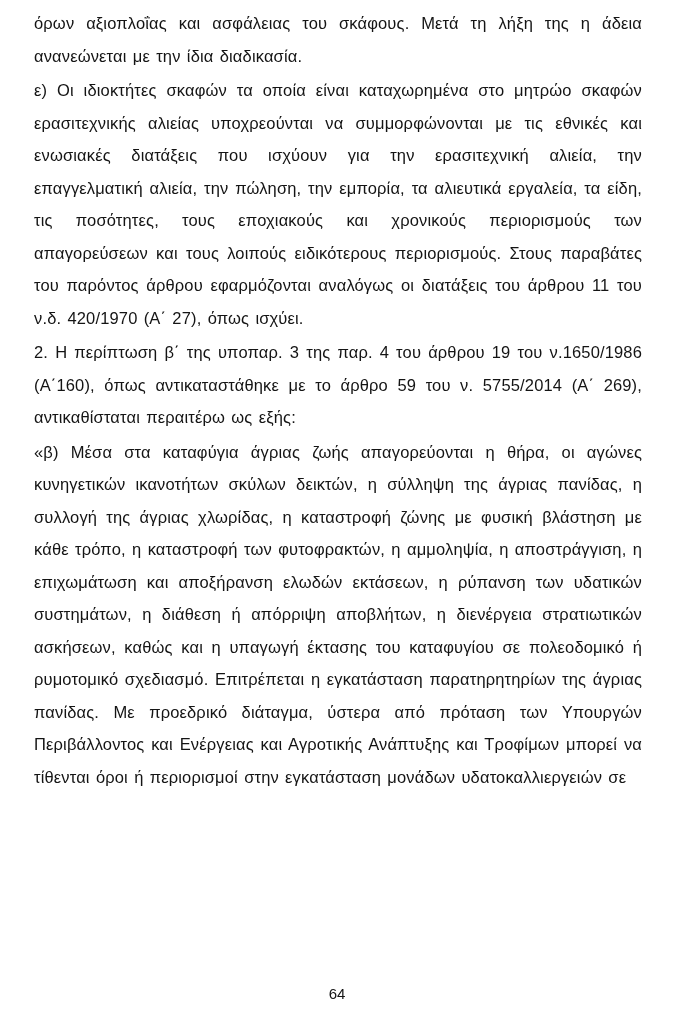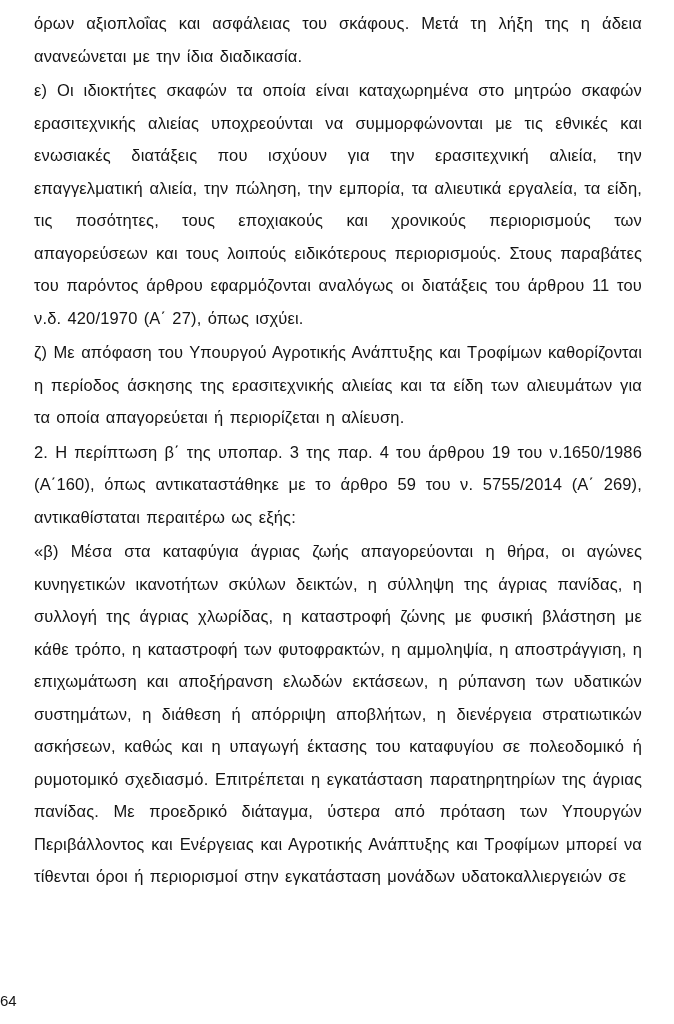--- a/index.html
+++ b/index.html
@@ -24,29 +24,29 @@
     text-align: justify;
     text-align-last: left;
     line-height: 32.5px;
     letter-spacing: 0.15px;
     word-spacing: 1.5px;
   }
   .page-number {
     position: absolute;
     left: 0;
     right: 0;
-    bottom: 16px;
+    bottom: 23px;
+    text-align: center;
     font-size: 15px;
     line-height: 1;
     color: #141414;
   }
 </style>
 </head>
 <body>
 
 <div class="page">
   <p class="para">όρων αξιοπλοΐας και ασφάλειας του σκάφους. Μετά τη λήξη της η άδεια ανανεώνεται με την ίδια διαδικασία.</p>
   <p class="para">ε) Οι ιδιοκτήτες σκαφών τα οποία είναι καταχωρημένα στο μητρώο σκαφών ερασιτεχνικής αλιείας υποχρεούνται να συμμορφώνονται με τις εθνικές και ενωσιακές διατάξεις που ισχύουν για την ερασιτεχνική αλιεία, την επαγγελματική αλιεία, την πώληση, την εμπορία, τα αλιευτικά εργαλεία, τα είδη, τις ποσότητες, τους εποχιακούς και χρονικούς περιορισμούς των απαγορεύσεων και τους λοιπούς ειδικότερους περιορισμούς. Στους παραβάτες του παρόντος άρθρου εφαρμόζονται αναλόγως οι διατάξεις του άρθρου 11 του ν.δ. 420/1970 (Α΄ 27), όπως ισχύει.</p>
-  <p class="para">ζ) Με απόφαση του Υπουργού Αγροτικής Ανάπτυξης και Τροφίμων καθορίζονται η περίοδος άσκησης της ερασιτεχνικής αλιείας και τα είδη των αλιευμάτων για τα οποία απαγορεύεται ή περιορίζεται η αλίευση.</p>
   <p class="para">2. Η περίπτωση β΄ της υποπαρ. 3 της παρ. 4 του άρθρου 19 του ν.1650/1986 (Α΄160), όπως αντικαταστάθηκε με το άρθρο 59 του ν. 5755/2014 (Α΄ 269), αντικαθίσταται περαιτέρω ως εξής:</p>
   <p class="para">«β) Μέσα στα καταφύγια άγριας ζωής απαγορεύονται η θήρα, οι αγώνες κυνηγετικών ικανοτήτων σκύλων δεικτών, η σύλληψη της άγριας πανίδας, η συλλογή της άγριας χλωρίδας, η καταστροφή ζώνης με φυσική βλάστηση με κάθε τρόπο, η καταστροφή των φυτοφρακτών, η αμμοληψία, η αποστράγγιση, η επιχωμάτωση και αποξήρανση ελωδών εκτάσεων, η ρύπανση των υδατικών συστημάτων, η διάθεση ή απόρριψη αποβλήτων, η διενέργεια στρατιωτικών ασκήσεων, καθώς και η υπαγωγή έκτασης του καταφυγίου σε πολεοδομικό ή ρυμοτομικό σχεδιασμό. Επιτρέπεται η εγκατάσταση παρατηρητηρίων της άγριας πανίδας. Με προεδρικό διάταγμα, ύστερα από πρόταση των Υπουργών Περιβάλλοντος και Ενέργειας και Αγροτικής Ανάπτυξης και Τροφίμων μπορεί να τίθενται όροι ή περιορισμοί στην εγκατάσταση μονάδων υδατοκαλλιεργειών σε</p>
   <div class="page-number">64</div>
 </div>
 
 </body></html>

